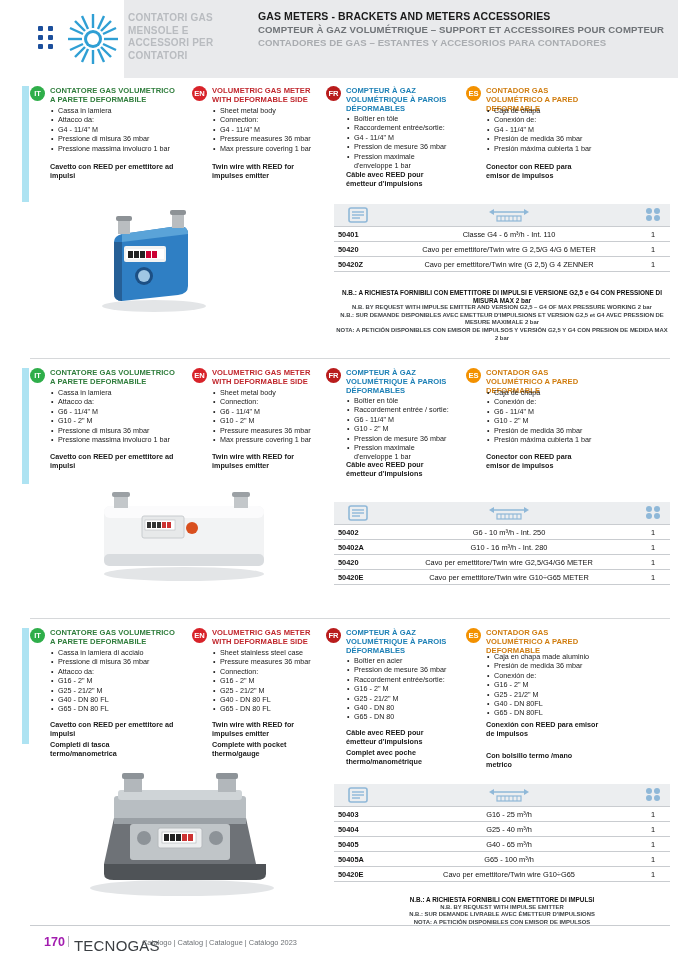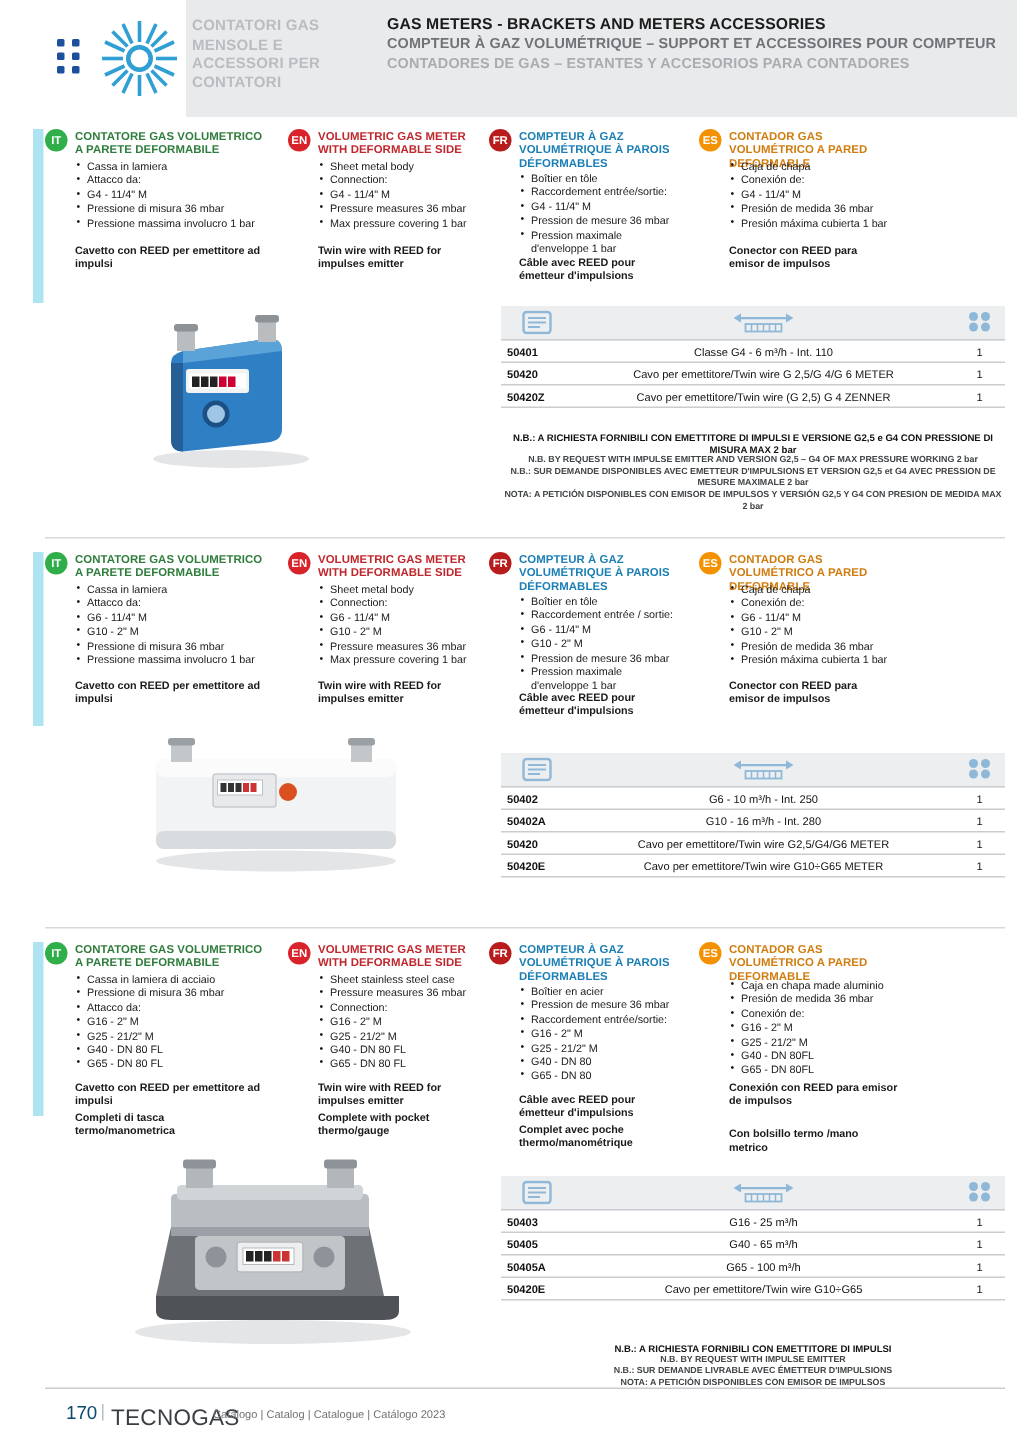--- a/index.html
+++ b/index.html
@@ -74,21 +74,21 @@
 
   .icon-cell { display:flex; align-items:center; justify-content:center; height:22px; }
 
   .nb { position:absolute; text-align:center; font-size:5.9px; line-height:7.6px; font-weight:bold; color:#111; }
   .nb .l1 { font-size:6.4px; }
   .nb .dim { color:#3f4346; font-weight:bold; }
 
   
   .footer { position:absolute; left:0; top:925px; width:678px; height:34px; }
   .footer-line { position:absolute; left:30px; top:0; width:640px; height:1px; background:#c9ccd0; }
-  .pagenum { position:absolute; left:44px; top:10px; font-size:12.5px; font-weight:normal; color:#0c4a6e; }
+  .pagenum { position:absolute; left:44px; top:10px; font-size:12.5px; font-weight:bold; color:#a21caf; }
   .brand { position:absolute; left:74px; top:12px; font-size:15px; font-weight:normal; color:#3b3f43; letter-spacing:.2px;}
   .footer-txt { position:absolute; left:142px; top:13px; font-size:7.4px; color:#6d7175; }
   .footer-div { position:absolute; left:68px; top:11px; width:1px; height:11px; background:#b9bcc0;}
 </style>
 </head>
 <body>
 
 <div class="page">
 
   <div class="header">
@@ -583,20 +583,25 @@
                 </svg>
           </div>
         </td>
       </tr>
       <tr>
         <td class="code">50403</td>
         <td class="desc">G16 - 25 m³/h</td>
         <td class="qty">1</td>
       </tr>
       <tr>
+        <td class="code">50404</td>
+        <td class="desc">G25 - 40 m³/h</td>
+        <td class="qty">1</td>
+      </tr>
+      <tr>
         <td class="code">50405</td>
         <td class="desc">G40 - 65 m³/h</td>
         <td class="qty">1</td>
       </tr>
       <tr>
         <td class="code">50405A</td>
         <td class="desc">G65 - 100 m³/h</td>
         <td class="qty">1</td>
       </tr>
       <tr>

